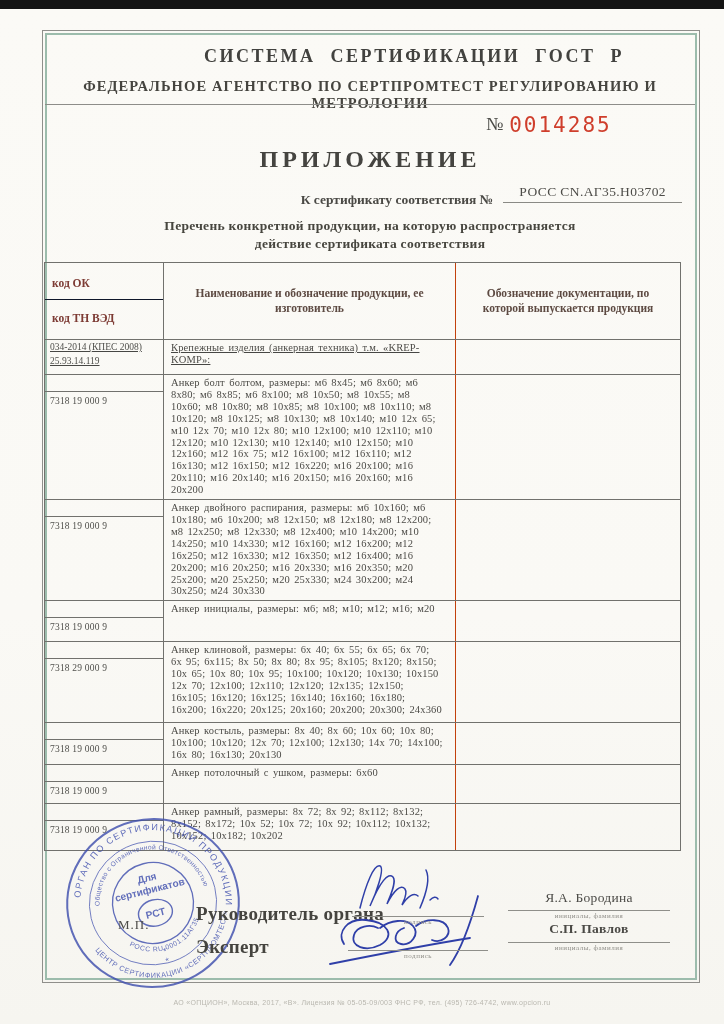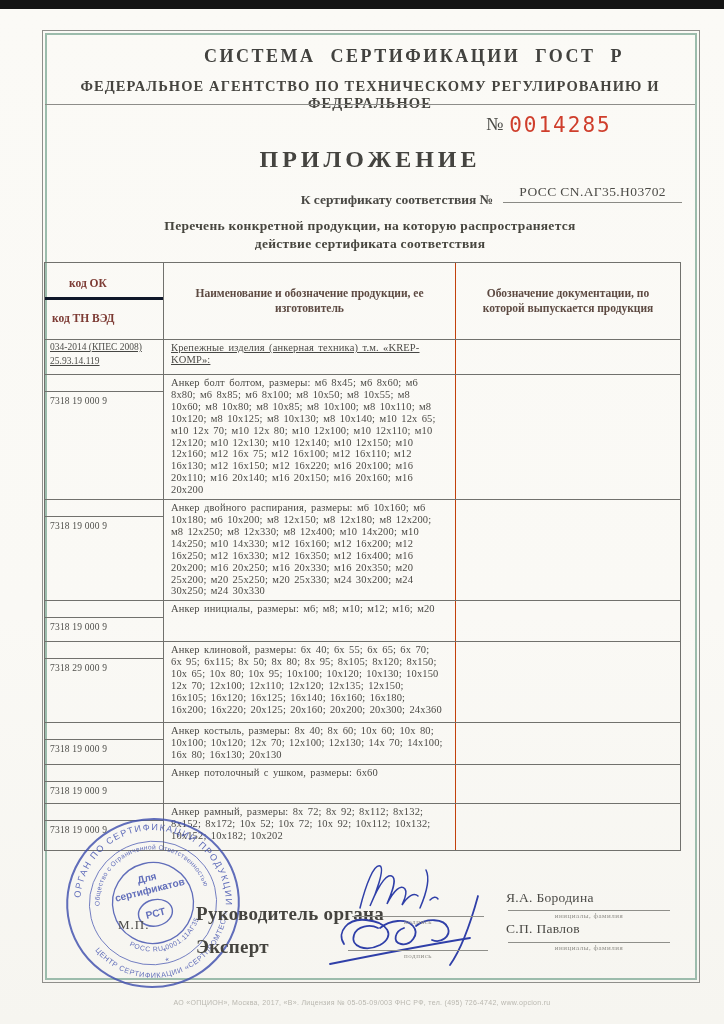--- a/index.html
+++ b/index.html
@@ -39,60 +39,60 @@
   .scope.l1{top:218px;}
   .scope.l2{top:236px;}
 
   
   .ptable{position:absolute;left:44px;top:262px;width:637px;border:1px solid #71716d;box-sizing:border-box;background:transparent;}
   .t-header{display:flex;height:76px;}
   .cellb{box-sizing:border-box;}
   .c1{width:119px;border-right:1px solid #71716d;flex:none;}
   .c2{width:292px;border-right:1px solid #c2410c;flex:none;}
   .c3{flex:1;}
-  .c1h .th-ok{height:37px;border-bottom:3px solid #0f172a;box-sizing:border-box;padding:14px 0 0 24px;
+  .c1h .th-ok{height:37px;border-bottom:1px solid #0f172a;box-sizing:border-box;padding:14px 0 0 7px;
     font-size:11.5px;font-weight:bold;color:#7d3b34;}
   .c1h .th-tn{padding:12px 0 0 7px;font-size:11.5px;font-weight:bold;color:#7d3b34;}
   .c2h,.c3h{display:flex;align-items:center;justify-content:center;text-align:center;
     font-size:11.5px;font-weight:bold;color:#5d4a42;line-height:15px;padding:0 24px;}
   .trow{display:flex;border-top:1px solid #71716d;}
   .strip{height:16px;border-bottom:1px solid #71716d;}
   .tn-code{padding:4px 4px 0 5px;font-size:9.5px;color:#4f4f4b;letter-spacing:.2px;}
   .ok-code{padding:2px 2px 0 5px;font-size:9.5px;color:#4f4f4b;line-height:11.5px;}
   .prod{padding:2px 12px 3px 7px;font-size:10.5px;line-height:11.9px;color:#4c4b47;
     letter-spacing:.15px;word-spacing:1.5px;}
 
   
   .mp{position:absolute;left:118px;top:917px;font-size:13px;color:#4c4b48;letter-spacing:1px;}
   .role{position:absolute;font-size:19px;font-weight:bold;color:#45443f;letter-spacing:.3px;}
   .role.head{left:196px;top:903px;}
   .role.expert{left:196px;top:936px;}
   .sig-line{position:absolute;border-top:1px solid #8f8f8a;height:0;}
   .sig-cap{position:absolute;font-size:7px;color:#8f8e88;text-align:center;letter-spacing:.5px;}
-  .name{position:absolute;font-size:13.5px;color:#4b4a46;text-align:left;letter-spacing:.3px;}
+  .name{position:absolute;font-size:13.5px;color:#4b4a46;text-align:center;letter-spacing:.3px;}
 
   .fineprint{position:absolute;left:0;top:999px;width:724px;text-align:center;
     font-size:7px;color:#b9b7af;letter-spacing:.3px;font-family:"Liberation Sans", sans-serif;}
 
   .stamp-svg{position:absolute;left:62px;top:812px;width:182px;height:182px;transform:rotate(-14deg);opacity:.82;}
   .sig-svg{position:absolute;left:322px;top:848px;width:200px;height:124px;}
 </style>
 </head>
 <body>
 
 <div class="page">
 
   <div class="scan-bar"></div>
 
   <div class="frame-outer">
     <div class="frame-inner"></div>
   </div>
 
   <div class="sys-title">СИСТЕМА СЕРТИФИКАЦИИ ГОСТ Р</div>
-  <div class="agency">ФЕДЕРАЛЬНОЕ АГЕНТСТВО ПО ТЕХНИЧЕСКОМУ РЕГУЛИРОВАНИЮ И ФЕДЕРАЛЬНОЕ</div>
+  <div class="agency">ФЕДЕРАЛЬНОЕ АГЕНТСТВО ПО СЕРТПРОМТЕСТ РЕГУЛИРОВАНИЮ И МЕТРОЛОГИИ</div>
   <div class="header-rule"></div>
 
   <div class="serial">
     <span class="pre">№</span><span class="num">0014285</span>
   </div>
 
   <div class="apx-title">ПРИЛОЖЕНИЕ</div>
 
   <div class="cert-line">
     <span class="cert-label">К сертификату соответствия №</span><span class="cert-num">РОСС CN.АГ35.Н03702</span>
@@ -236,19 +236,19 @@
 
   <div class="sig-line" style="left:352px;top:916px;width:132px;"></div>
   <div class="sig-cap" style="left:352px;top:918px;width:132px;">подпись</div>
   <div class="sig-line" style="left:348px;top:950px;width:140px;"></div>
   <div class="sig-cap" style="left:348px;top:952px;width:140px;">подпись</div>
 
   <div class="name" style="left:506px;top:890px;width:166px;">Я.А. Бородина</div>
   <div class="sig-line" style="left:508px;top:910px;width:162px;"></div>
   <div class="sig-cap" style="left:508px;top:912px;width:162px;">инициалы, фамилия</div>
 
-  <div class="name" style="left:506px;top:921px;width:166px;">С.П. Павлов</div>
+  <div class="name" style="left:506px;top:921px;width:166px;font-weight:bold;">С.П. Павлов</div>
   <div class="sig-line" style="left:508px;top:942px;width:162px;"></div>
   <div class="sig-cap" style="left:508px;top:944px;width:162px;">инициалы, фамилия</div>
 
   <div class="fineprint">АО «ОПЦИОН», Москва, 2017, «В».  Лицензия № 05-05-09/003 ФНС РФ, тел. (495) 726-4742, www.opcion.ru</div>
 
 </div>
 
 </body></html>

